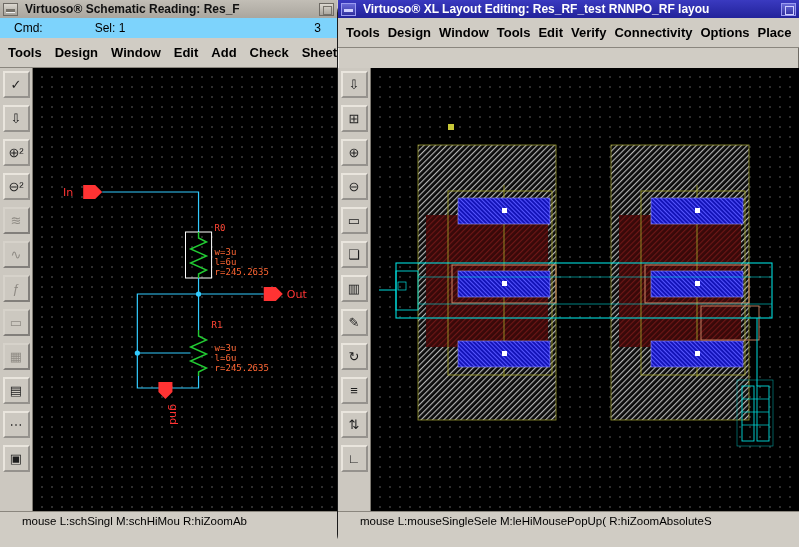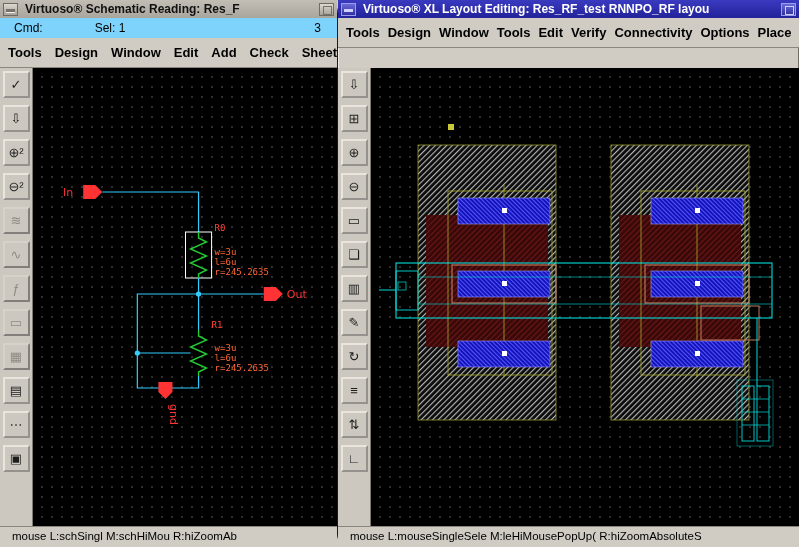--- a/index.html
+++ b/index.html
@@ -32,21 +32,21 @@
   .mainrow { position:absolute; top:68px; bottom:19px; left:0; right:0; display:flex; }
   .toolbar { width:33px; flex:0 0 33px; background:#ccc8c0; border-right:1px solid #7e7a72; display:flex; flex-direction:column; align-items:center; padding-top:3px; gap:7px; }
   .tbtn { width:27px; height:27px; flex:0 0 27px; border:2px outset #e9e5dd; background:#ccc8c0; color:#1d1d1d; font-size:13px; line-height:23px; text-align:center; overflow:hidden; }
   .tbtn.dis { color:#8f8b84; border-color:#d6d2ca; }
 
   .canvas { position:relative; flex:1; background-color:#000;
     background-image: radial-gradient(circle, #2e2e2e 1px, transparent 1.2px);
     background-size:10px 10px; background-position:4px 4px; overflow:hidden; }
   .canvas svg { position:absolute; inset:0; width:100%; height:100%; }
 
-  .statusbar { position:absolute; left:0; right:0; bottom:0; height:21px; background:#d0ccc4; border-top:1px solid #8a867e; font-size:11.5px; color:#000; padding:3px 6px 0 12px; white-space:nowrap; overflow:hidden; }
+  .statusbar { position:absolute; left:0; right:0; bottom:0; height:36px; background:#d0ccc4; border-top:1px solid #8a867e; font-size:11.5px; color:#000; padding:3px 6px 0 22px; white-space:nowrap; overflow:hidden; }
 
   
   .port   { fill:#ff3333; font:11px "DejaVu Sans",sans-serif; }
   .refdes { fill:#ff4433; font:9px "DejaVu Sans Mono",monospace; }
   .prop   { fill:#ff6633; font:9px "DejaVu Sans Mono",monospace; }
   .wire   { stroke:#33ccff; stroke-width:1.2; fill:none; }
   .res    { stroke:#22cc33; stroke-width:1.4; fill:none; }
 </style>
 </head>
 <body>

